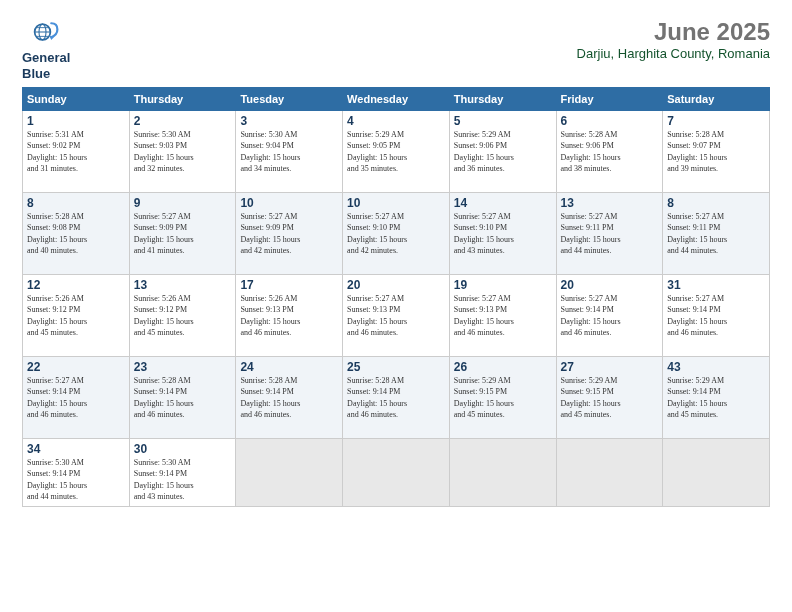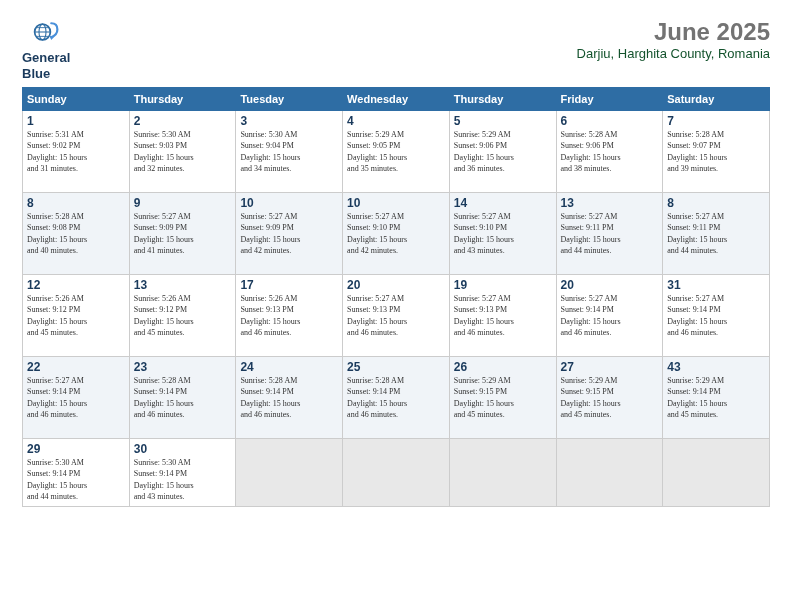--- a/index.html
+++ b/index.html
@@ -254,21 +254,21 @@
           <td><span class="day-num">27</span><span class="day-info" style="white-space: pre-line;">Sunrise: 5:29 AM
 Sunset: 9:15 PM
 Daylight: 15 hours
 and 45 minutes.</span></td>
           <td><span class="day-num">43</span><span class="day-info" style="white-space: pre-line;">Sunrise: 5:29 AM
 Sunset: 9:14 PM
 Daylight: 15 hours
 and 45 minutes.</span></td>
         </tr>
         <tr>
-          <td><span class="day-num">29</span><span class="day-info" style="white-space: pre-line;">Sunrise: 5:30 AM
+          <td><span class="day-num">34</span><span class="day-info" style="white-space: pre-line;">Sunrise: 5:30 AM
 Sunset: 9:14 PM
 Daylight: 15 hours
 and 44 minutes.</span></td>
           <td><span class="day-num">30</span><span class="day-info" style="white-space: pre-line;">Sunrise: 5:30 AM
 Sunset: 9:14 PM
 Daylight: 15 hours
 and 43 minutes.</span></td>
           <td class="empty-cell"></td>
           <td class="empty-cell"></td>
           <td class="empty-cell"></td>

